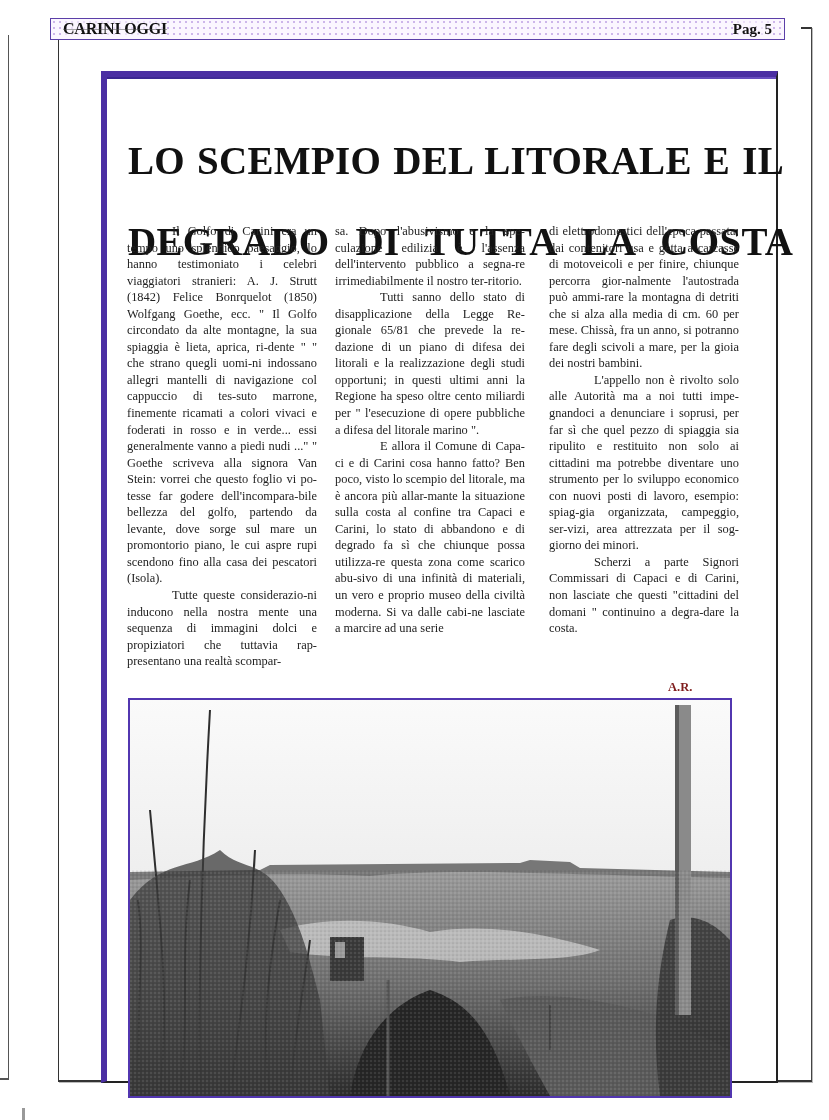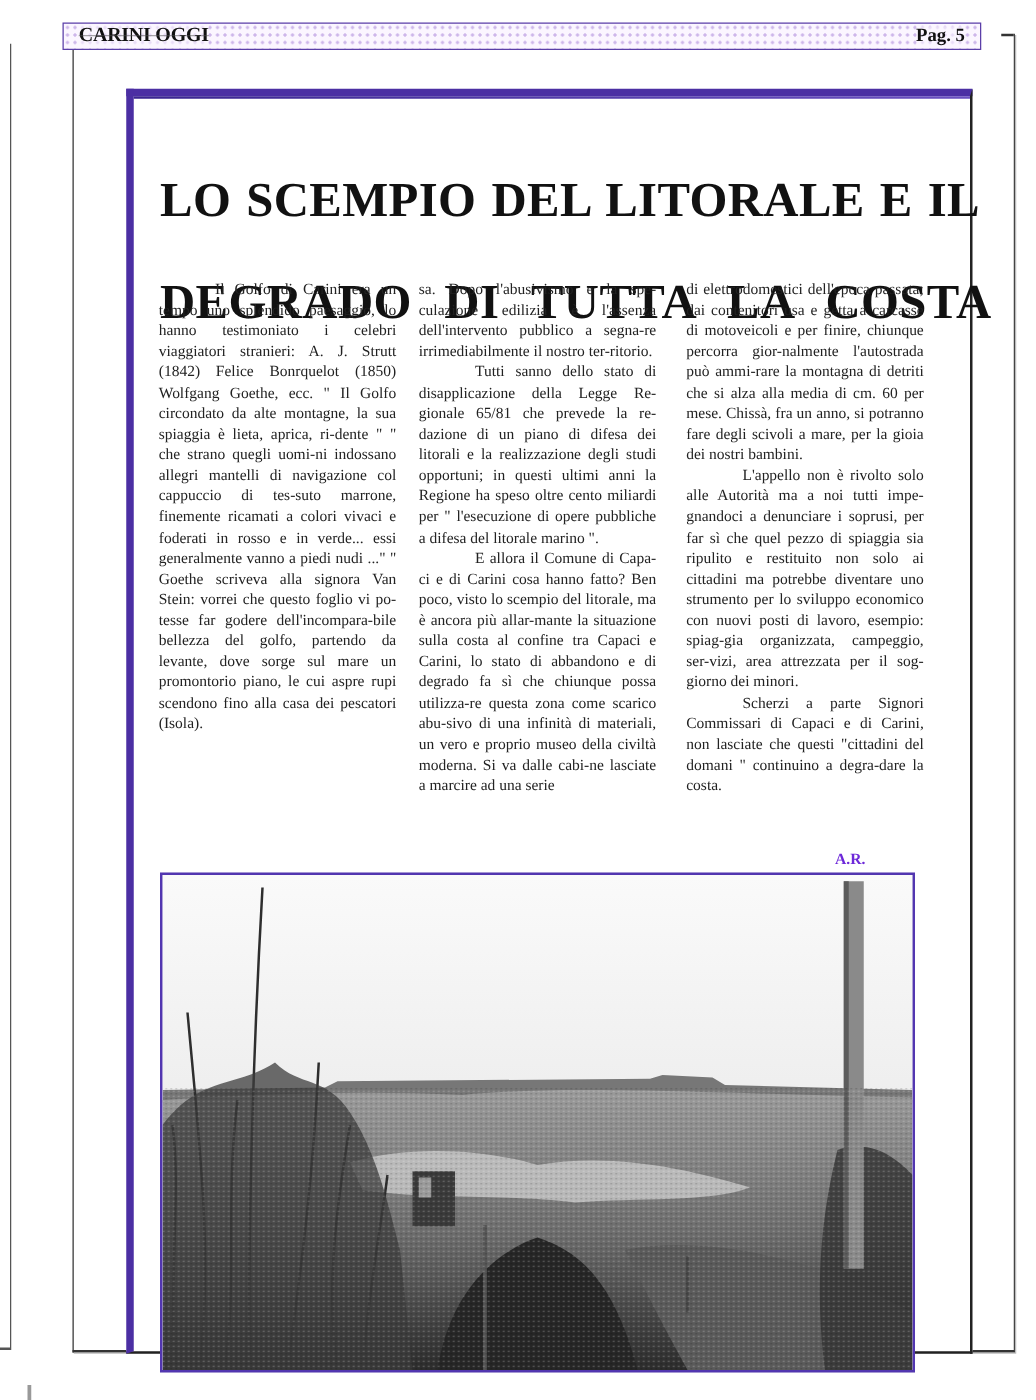--- a/index.html
+++ b/index.html
@@ -81,21 +81,21 @@
     font-size: 12.4px; line-height: 16.55px; color: #222;
     text-align: justify; hyphens: manual;
   }
   .col p { margin: 0; text-indent: 0; }
   .col p.ind { text-indent: 45px; }
   .col1 { left: 0; }
   .col2 { left: 208px; width: 190px; }
   .col3 { left: 422px; width: 190px; }
   .byline {
     position: absolute; left: 668px; top: 680px;
-    font-weight: bold; font-size: 12.5px; color: #6d28d9;
+    font-weight: bold; font-size: 12.5px; color: #7f1d1d;
   }
   .photo-frame {
     position: absolute; left: 128px; top: 698px; width: 604px; height: 400px;
     box-sizing: border-box; border: 2.5px solid #5236b0;
     background: #f4f4f4; overflow: hidden;
   }
   .photo-frame svg { display: block; }
 </style>
 </head>
 <body>
@@ -116,20 +116,21 @@
 <div class="article-frame"></div>
 
 <h1 class="headline" style="margin:0;">
   <span class="l1">LO SCEMPIO DEL LITORALE E IL</span>
   <span class="l2">DEGRADO DI TUTTA LA COSTA</span>
 </h1>
 
 <div class="columns">
   <div class="col col1">
     <p class="ind">Il Golfo di Carini era un tempo uno splendido paesaggio, lo hanno testimoniato i celebri viaggiatori stranieri: A. J. Strutt (1842) Felice Bonrquelot (1850) Wolfgang Goethe, ecc. " Il Golfo circondato da alte montagne, la sua spiaggia è lieta, aprica, ri-dente " " che strano quegli uomi-ni indossano allegri mantelli di navigazione col cappuccio di tes-suto marrone, finemente ricamati a colori vivaci e foderati in rosso e in verde... essi generalmente vanno a piedi nudi ..." " Goethe scriveva alla signora Van Stein: vorrei che questo foglio vi po-tesse far godere dell'incompara-bile bellezza del golfo, partendo da levante, dove sorge sul mare un promontorio piano, le cui aspre rupi scendono fino alla casa dei pescatori (Isola).</p>
+    <p class="ind">Tutte queste considerazio-ni inducono nella nostra mente una sequenza di immagini dolci e propiziatori che tuttavia rap-presentano una realtà scompar-</p>
   </div>
   <div class="col col2">
     <p>sa. Dopo l'abusivismo e la spe-culazione edilizia è l'assenza dell'intervento pubblico a segna-re irrimediabilmente il nostro ter-ritorio.</p>
     <p class="ind">Tutti sanno dello stato di disapplicazione della Legge Re-gionale 65/81 che prevede la re-dazione di un piano di difesa dei litorali e la realizzazione degli studi opportuni; in questi ultimi anni la Regione ha speso oltre cento miliardi per " l'esecuzione di opere pubbliche a difesa del litorale marino ".</p>
     <p class="ind">E allora il Comune di Capa-ci e di Carini cosa hanno fatto? Ben poco, visto lo scempio del litorale, ma è ancora più allar-mante la situazione sulla costa al confine tra Capaci e Carini, lo stato di abbandono e di degrado fa sì che chiunque possa utilizza-re questa zona come scarico abu-sivo di una infinità di materiali, un vero e proprio museo della civiltà moderna. Si va dalle cabi-ne lasciate a marcire ad una serie</p>
   </div>
   <div class="col col3">
     <p>di elettrodomestici dell'epoca passata; dai contenitori usa e getta a carcasse di motoveicoli e per finire, chiunque percorra gior-nalmente l'autostrada può ammi-rare la montagna di detriti che si alza alla media di cm. 60 per mese. Chissà, fra un anno, si potranno fare degli scivoli a mare, per la gioia dei nostri bambini.</p>
     <p class="ind">L'appello non è rivolto solo alle Autorità ma a noi tutti impe-gnandoci a denunciare i soprusi, per far sì che quel pezzo di spiaggia sia ripulito e restituito non solo ai cittadini ma potrebbe diventare uno strumento per lo sviluppo economico con nuovi posti di lavoro, esempio: spiag-gia organizzata, campeggio, ser-vizi, area attrezzata per il sog-giorno dei minori.</p>
     <p class="ind">Scherzi a parte Signori Commissari di Capaci e di Carini, non lasciate che questi "cittadini del domani " continuino a degra-dare la costa.</p>

